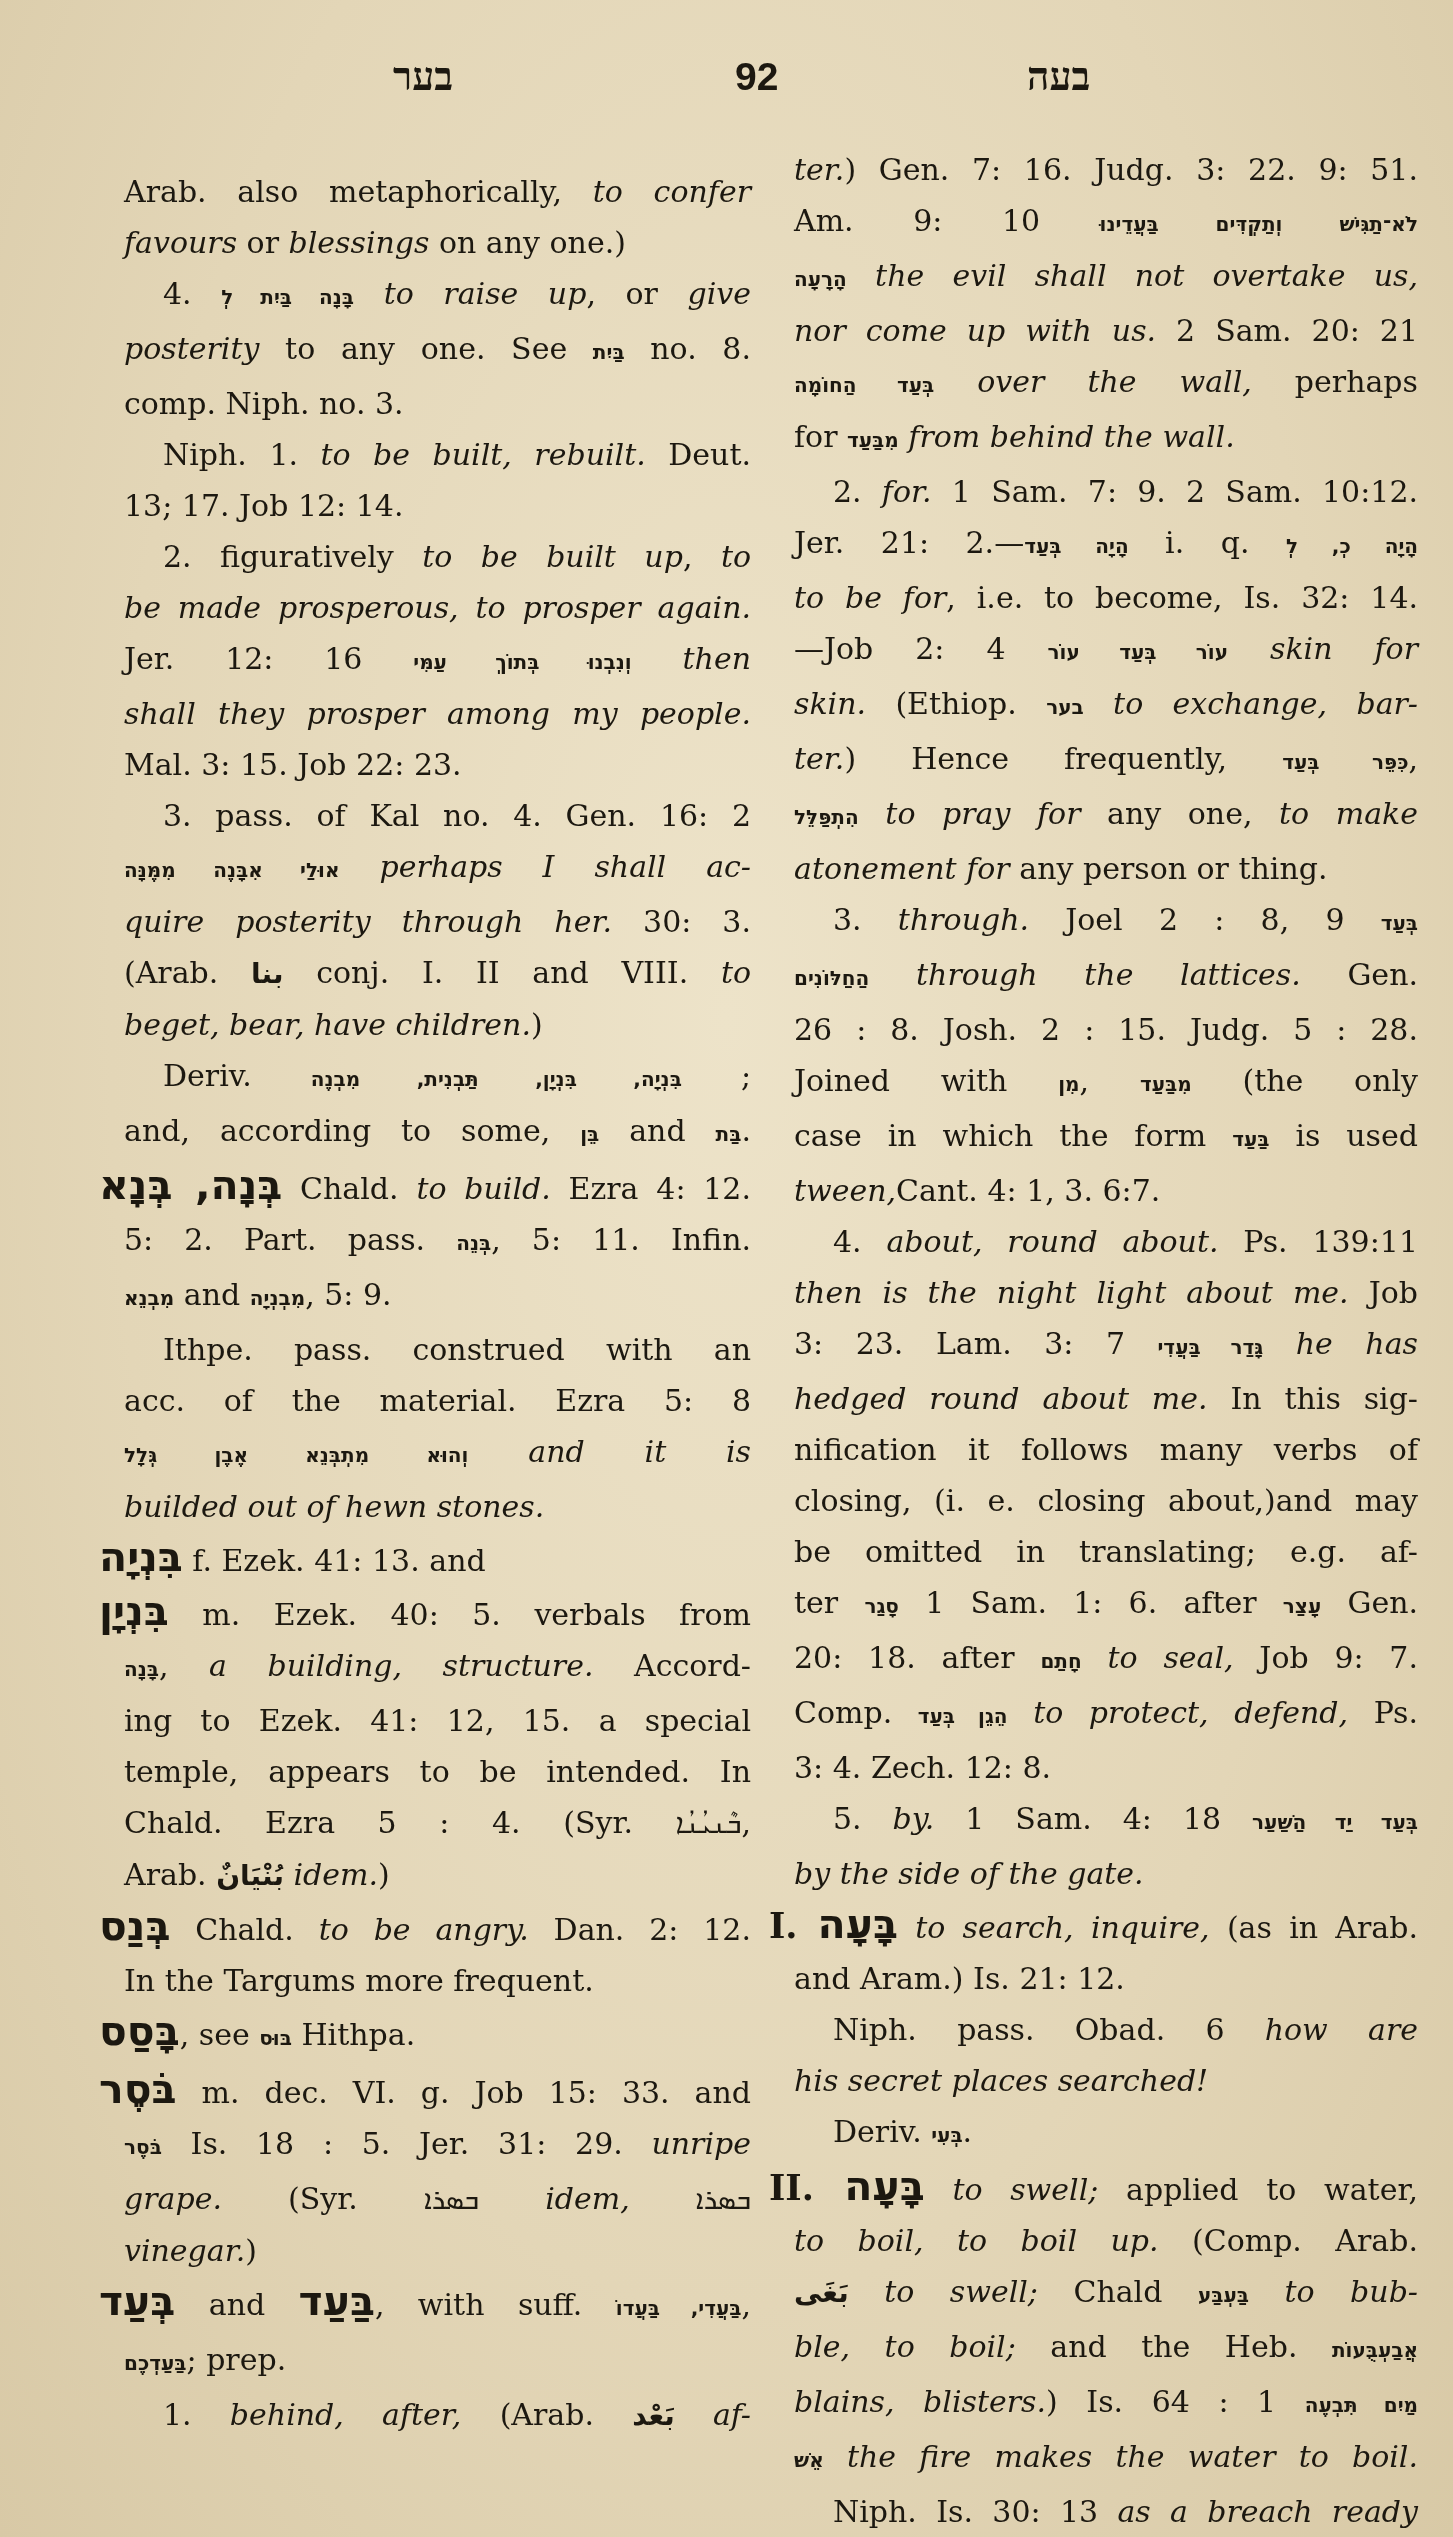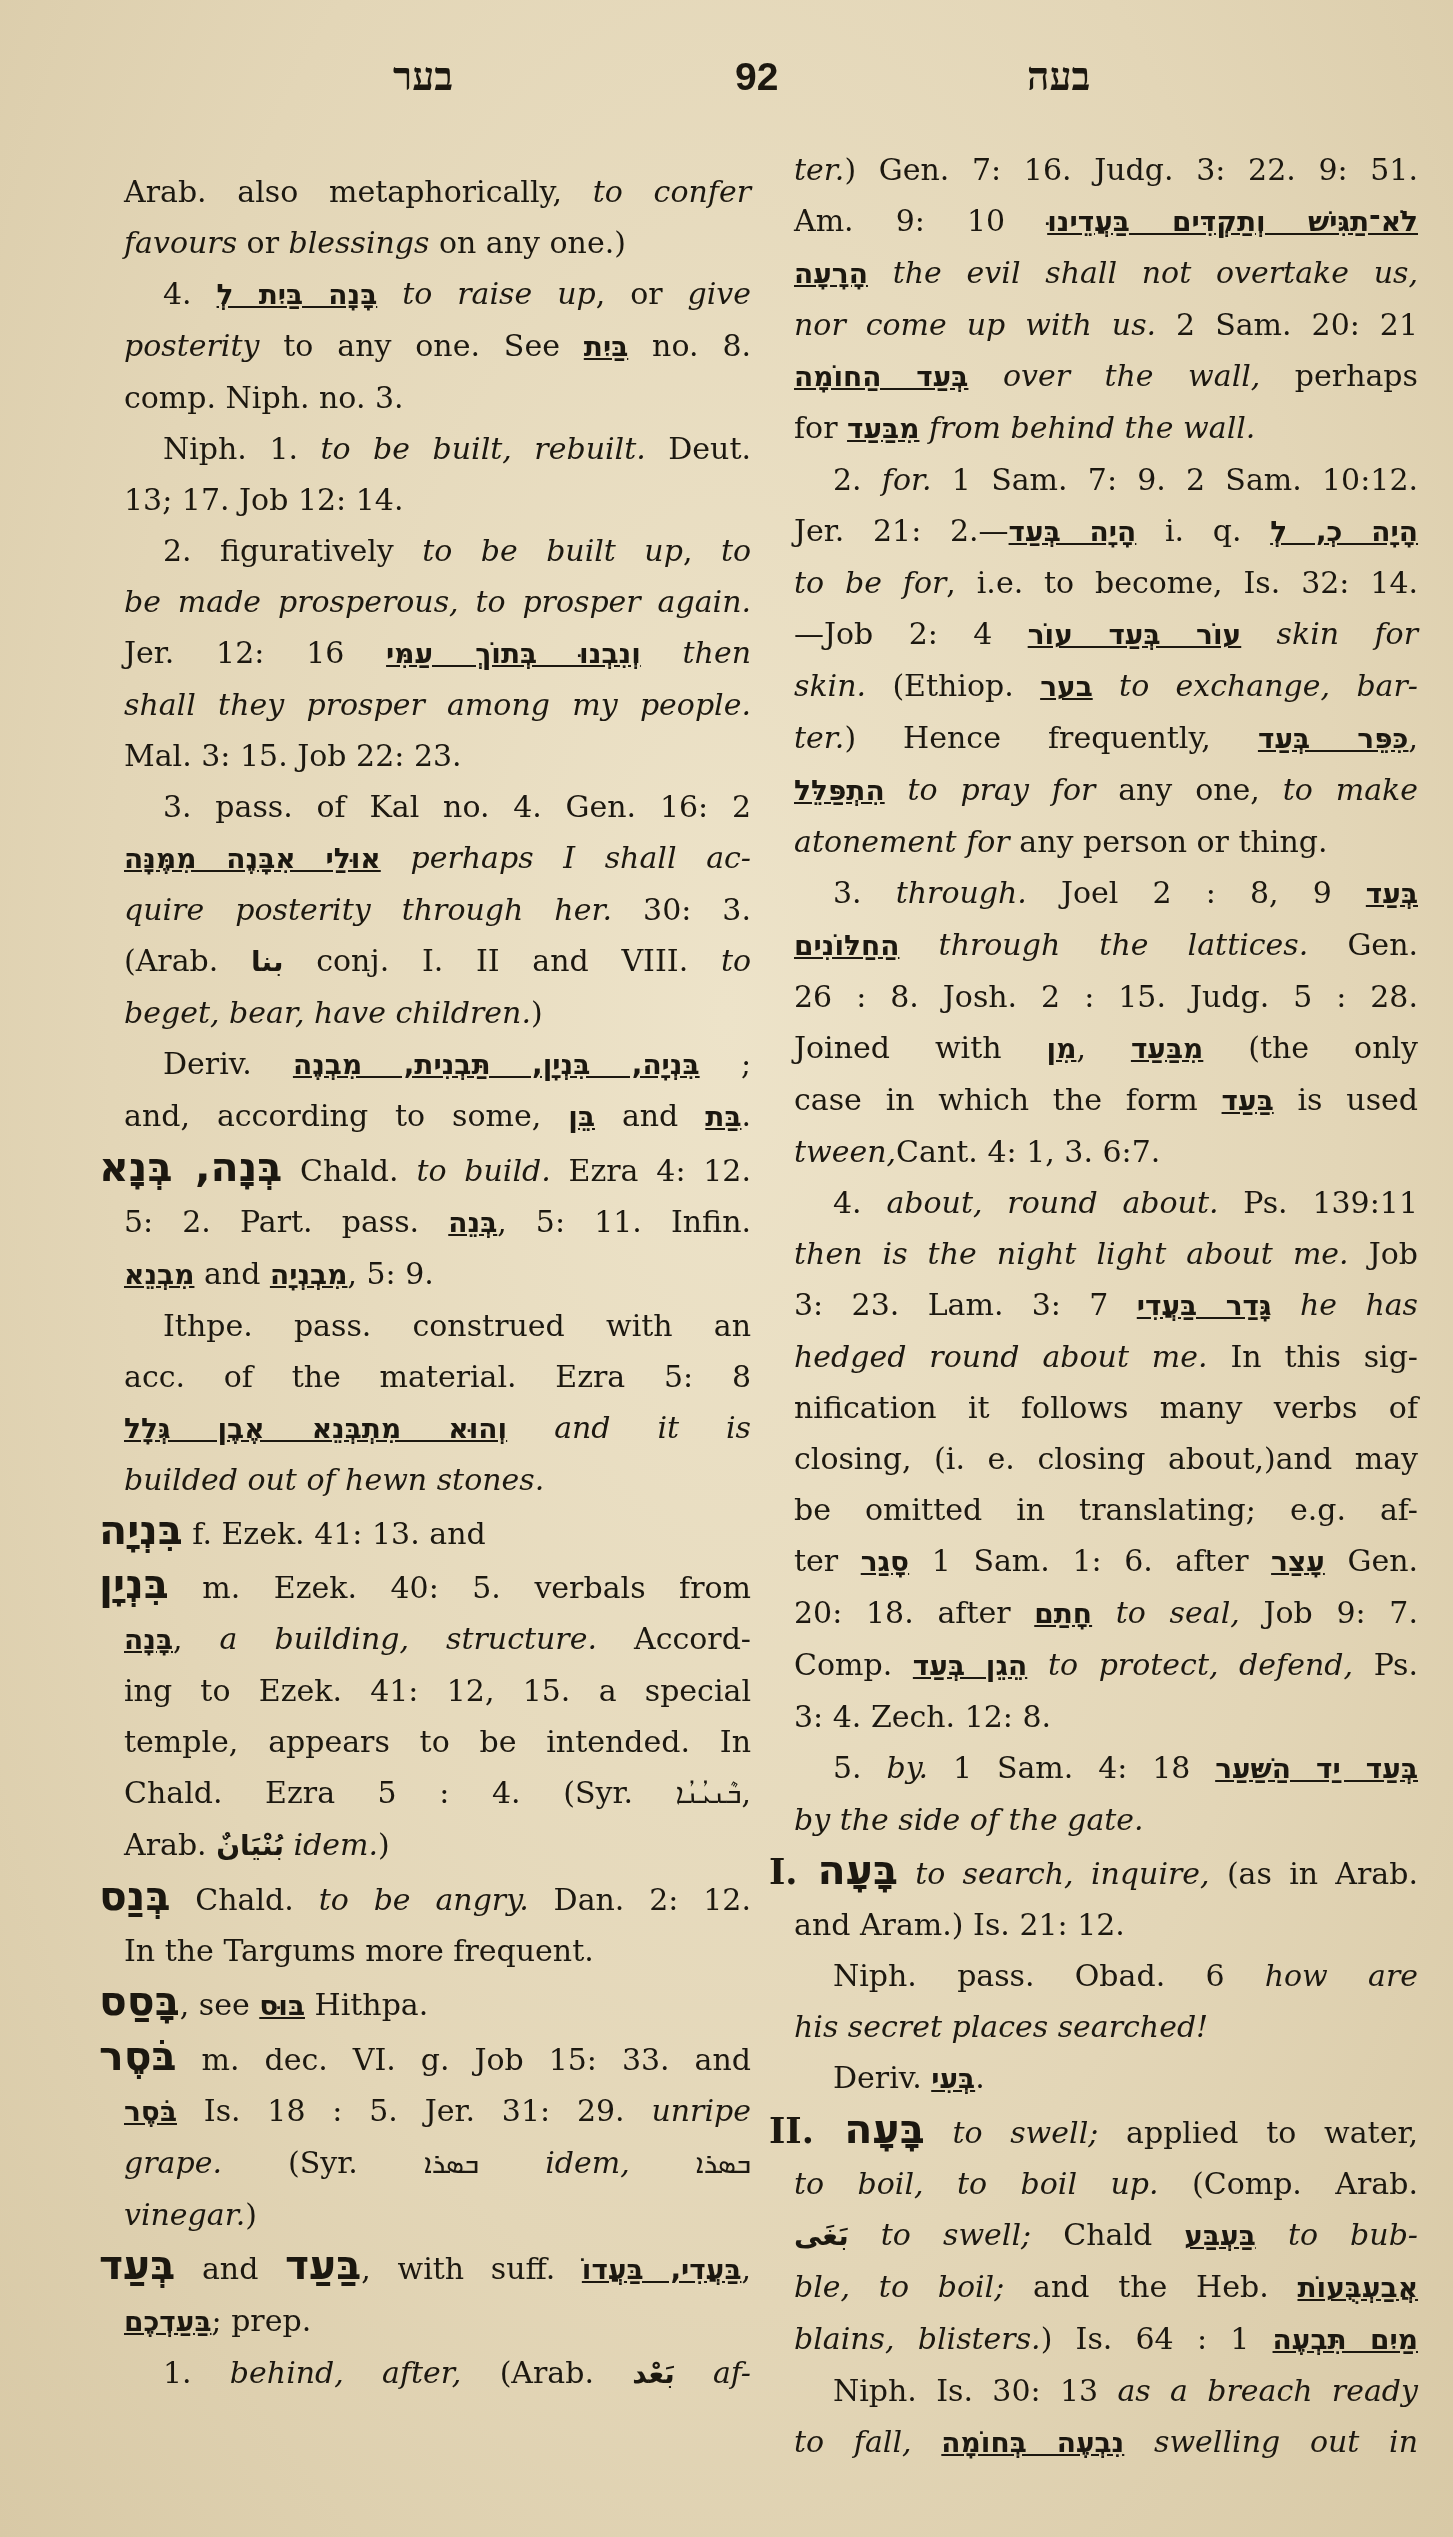--- a/index.html
+++ b/index.html
@@ -23,21 +23,21 @@
     font-size: 30px; line-height: 51px;
     text-align: justify;
   }
   .col.left { left: 124px; margin-top: 22px; }
   .col.right { left: 794px; width: 624px; }
   .ln { display: block; white-space: nowrap; overflow: visible; text-align-last: justify; }
   .ln.last { text-align-last: left; }
   .ind { padding-left: 39px; }
   .out { margin-left: -25px; }
   i, .it { font-style: italic; }
-  .heb { font-family: "DejaVu Sans", sans-serif; font-weight: bold; direction: rtl; unicode-bidi: isolate; font-size: 28px; text-decoration: underline; }
+  .heb { font-family: "DejaVu Sans", sans-serif; font-weight: bold; direction: rtl; unicode-bidi: isolate; font-size: 20px; }
   .headword { font-family: "DejaVu Sans", sans-serif; font-weight: bold; direction: rtl; unicode-bidi: isolate; font-size: 41px; }
   .rom { font-weight: bold; font-size: 35px; }
   .ar { font-family: "DejaVu Sans", sans-serif; direction: rtl; unicode-bidi: isolate; font-size: 28px; font-weight: bold; }
   .syr { font-family: Liberation Serif, serif; direction: rtl; unicode-bidi: isolate; font-size: 28px; }
 </style>
 </head>
 <body>
 
 <div class="page-header">
   <span class="hdr left">בער</span>
@@ -127,16 +127,17 @@
     <span class="ln out"><span class="rom">I. </span><span class="headword">בָּעָה</span><span> </span><span class="it">to search, inquire,</span><span> (as in Arab.</span></span>
     <span class="ln last"><span>and Aram.) Is. 21: 12.</span></span>
     <span class="ln ind"><span>Niph. pass. Obad. 6 </span><span class="it">how are</span></span>
     <span class="ln last"><span class="it">his secret places searched!</span></span>
     <span class="ln ind last"><span>Deriv. </span><span class="heb">בְּעִי</span><span>.</span></span>
     <span class="ln out"><span class="rom">II. </span><span class="headword">בָּעָה</span><span> </span><span class="it">to swell;</span><span> applied to water,</span></span>
     <span class="ln"><span class="it">to boil, to boil up.</span><span> (Comp. Arab.</span></span>
     <span class="ln"><span class="ar">بَغَى</span><span> </span><span class="it">to swell;</span><span> Chald </span><span class="heb">בַּעְבַּע</span><span> </span><span class="it">to bub-</span></span>
     <span class="ln"><span class="it">ble, to boil;</span><span> and the Heb. </span><span class="heb">אֲבַעְבֻּעוֹת</span></span>
     <span class="ln"><span class="it">blains, blisters.</span><span>) Is. 64 : 1 </span><span class="heb">מַיִם תִּבְעֶה</span></span>
+    <span class="ln"><span class="heb">אֵשׁ</span><span> </span><span class="it">the fire makes the water to boil.</span></span>
     <span class="ln ind"><span>Niph. Is. 30: 13 </span><span class="it">as a breach ready</span></span>
     <span class="ln"><span class="it">to fall,</span><span> </span><span class="heb">נִבְעֶה בְּחוֹמָה</span><span> </span><span class="it">swelling out in</span></span>
   </div>
 
 
 </body></html>

